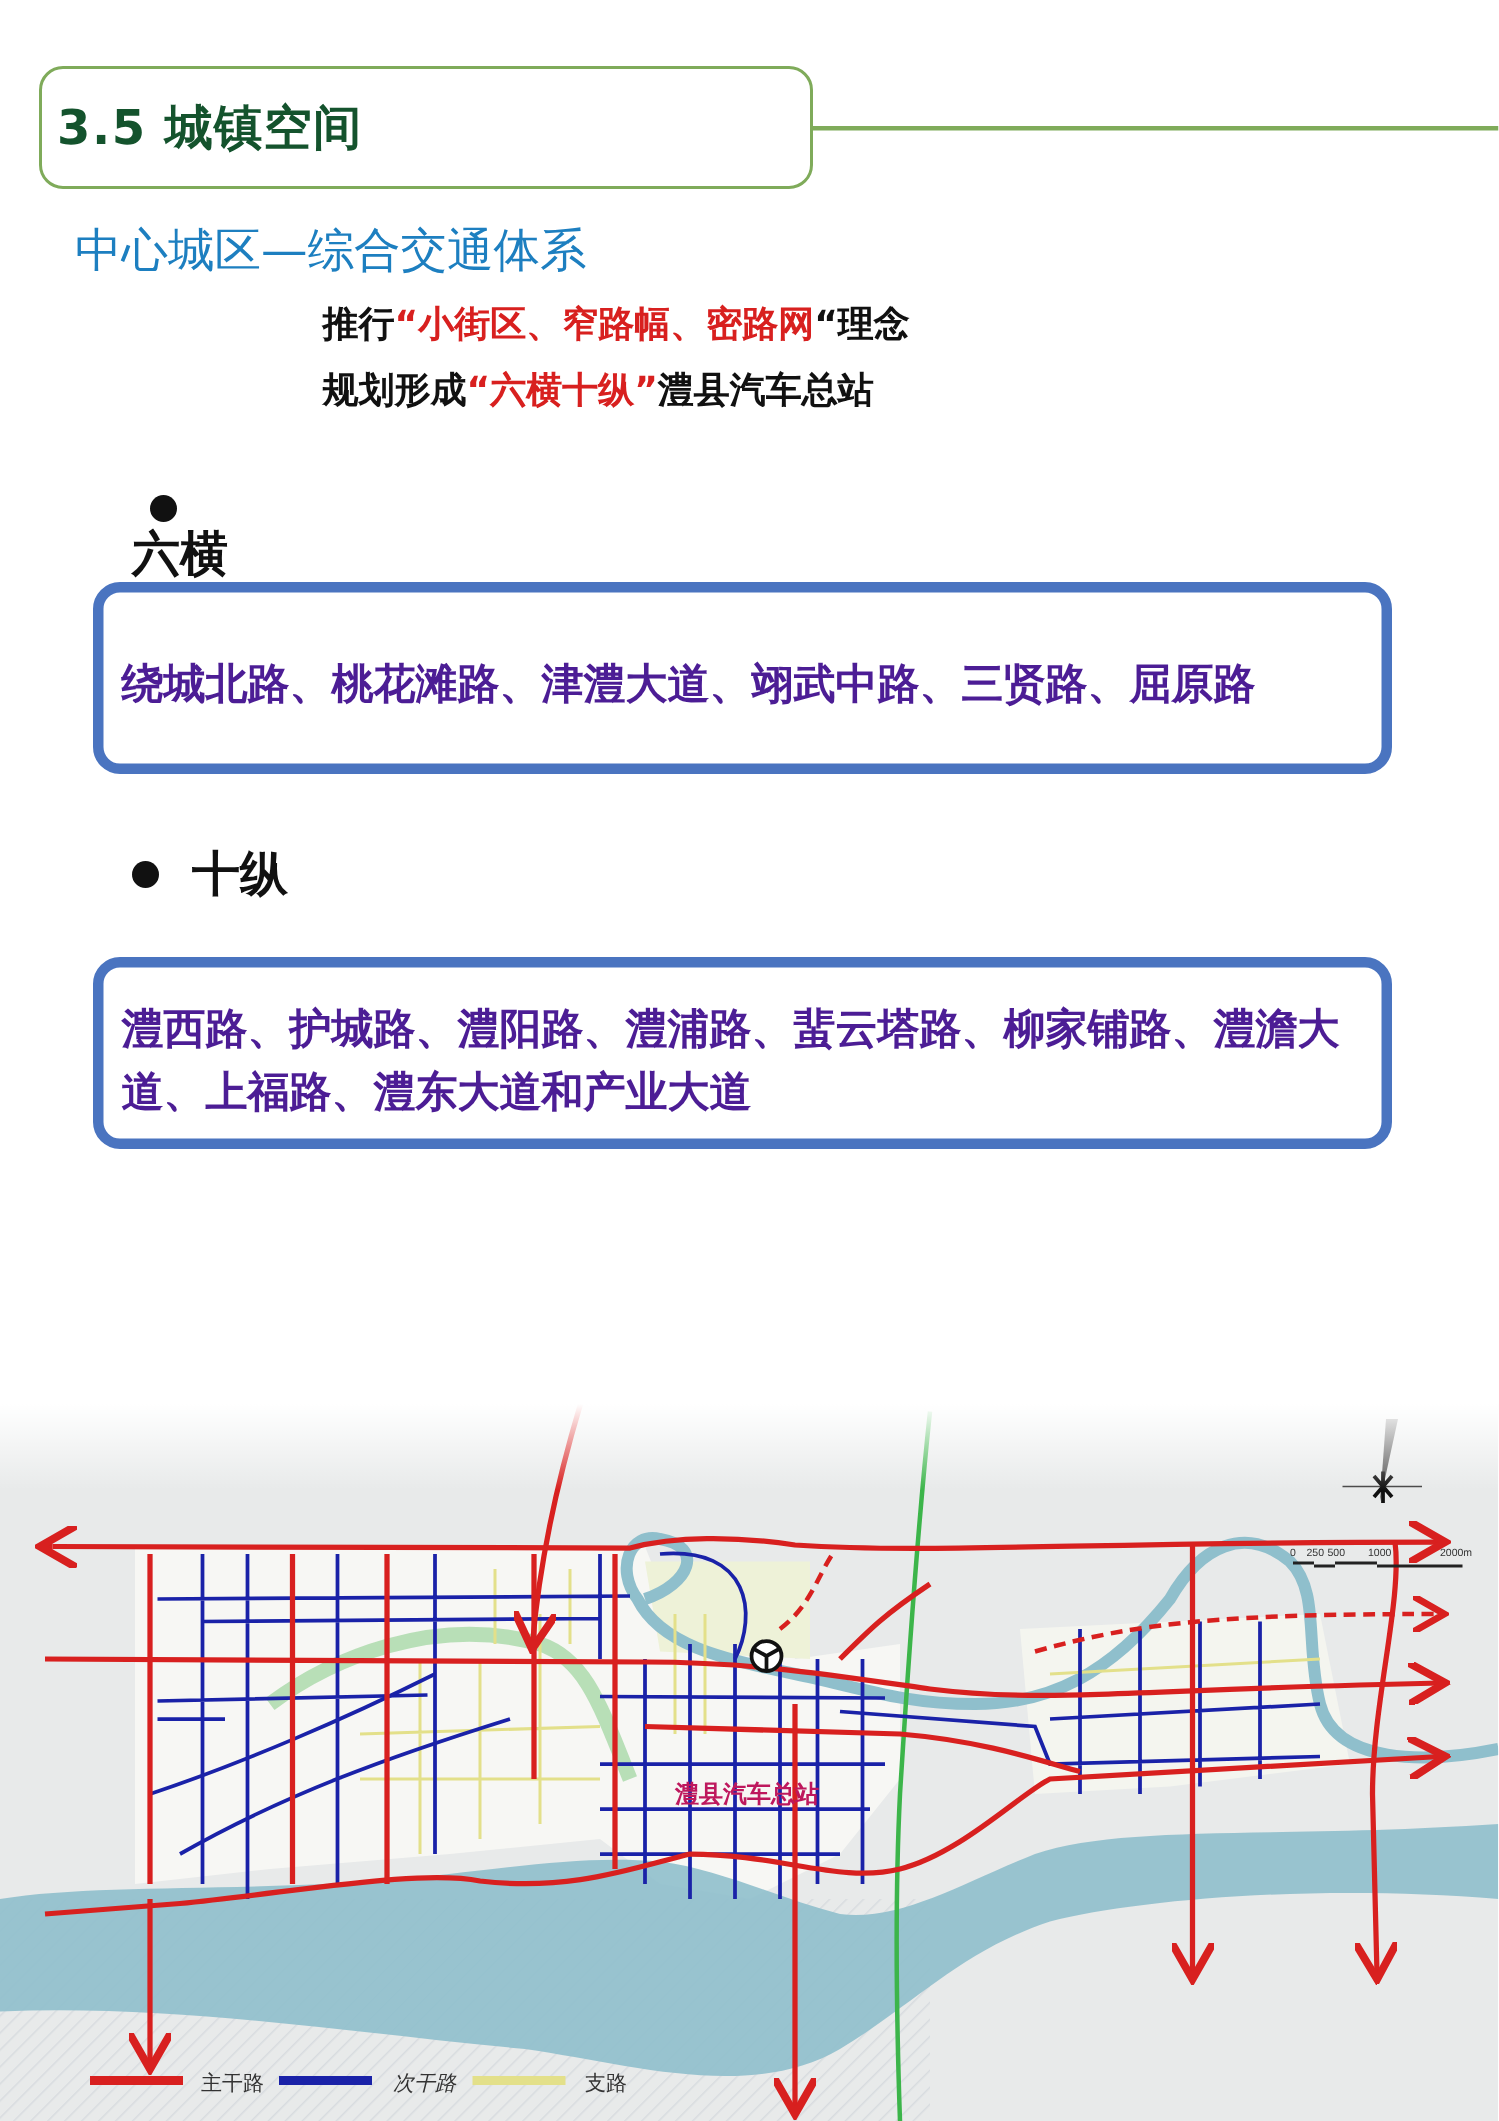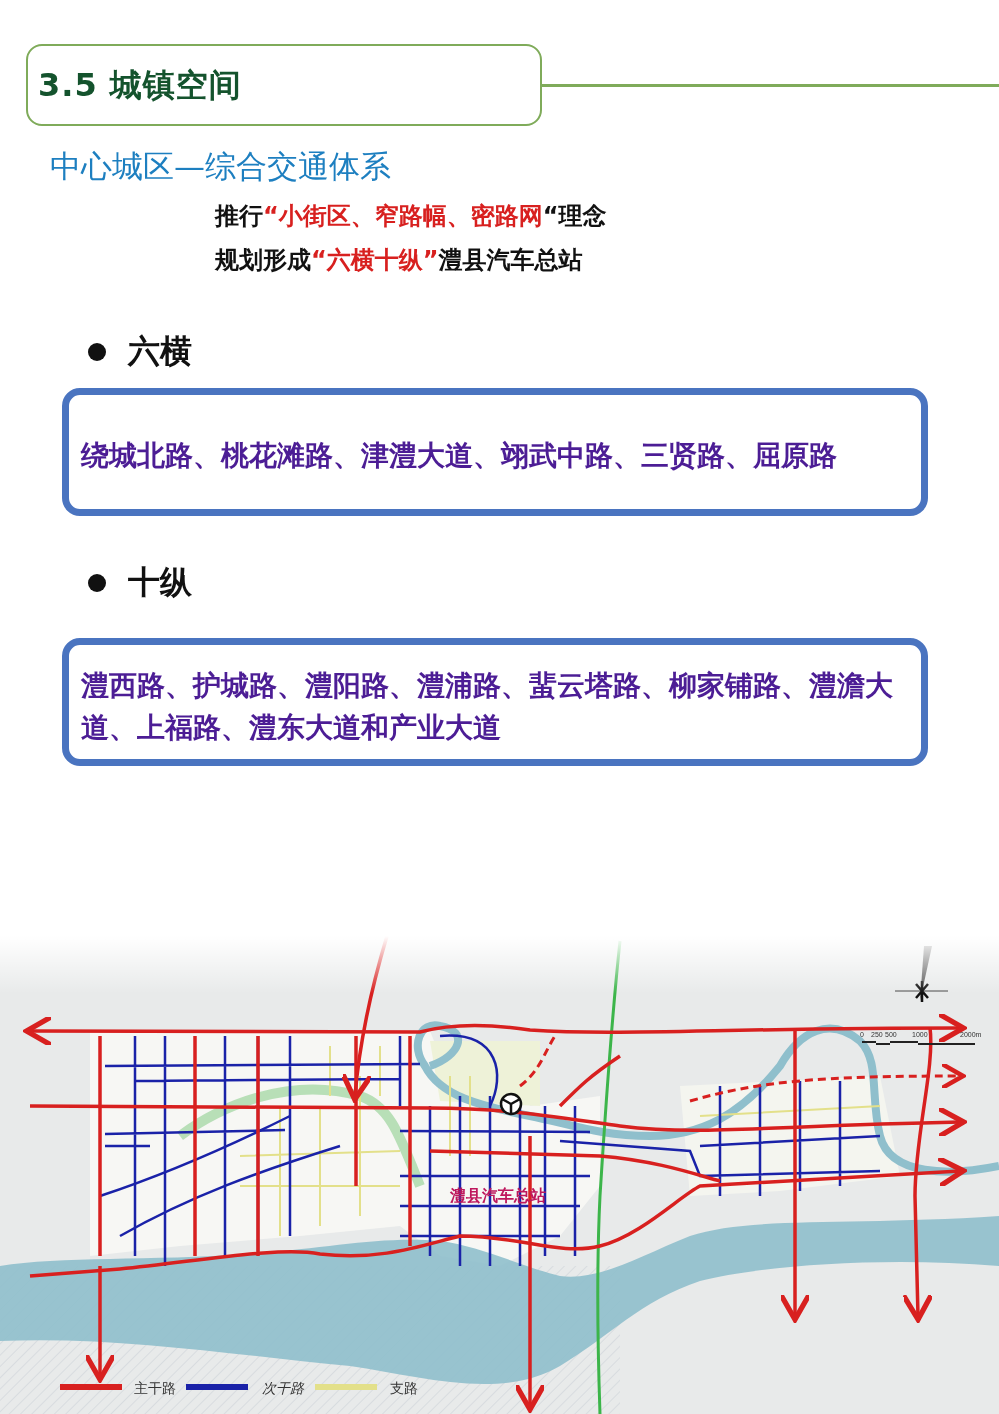--- a/index.html
+++ b/index.html
@@ -7,21 +7,21 @@
   .sec-box{position:absolute;left:26px;top:44px;width:516px;height:82px;border:2.5px solid #7fab5a;border-radius:16px;box-sizing:border-box;background:#fff;}
   .sec-title{position:absolute;left:10px;top:18px;font-size:32px;font-weight:bold;color:#14532d;letter-spacing:1px;}
   .sec-line{position:absolute;left:542px;top:84px;width:457px;height:3px;background:#7fab5a;}
   .subtitle{position:absolute;left:50px;top:146px;font-size:31px;font-weight:normal;color:#1d7fc0;}
   .lead{position:absolute;left:215px;font-size:24px;font-weight:bold;color:#111;white-space:nowrap;}
   .lead .red{color:#d8201f;}
   .lead1{top:200px;}
   .lead2{top:244px;}
   .bullet{position:absolute;left:88px;font-size:32px;font-weight:bold;color:#111;display:flex;align-items:center;}
   .bullet .dot{width:18px;height:18px;border-radius:50%;background:#111;margin-right:22px;}
-  .b1{top:330px;}
+  .b1{top:330px;flex-direction:column;}
   .b2{top:561px;}
   .card{position:absolute;left:62px;width:866px;border:7px solid #4a74c0;border-radius:18px;box-sizing:border-box;background:#fff;}
   .card1{top:388px;height:128px;}
   .card2{top:638px;height:128px;}
   .card-text{position:absolute;left:12px;right:24px;font-size:28px;font-weight:bold;color:#4c1d95;line-height:42px;letter-spacing:0px;}
   .card1 .card-text{top:40px;white-space:nowrap;}
   .card2 .card-text{top:20px;}
   .map{position:absolute;left:0;top:936px;width:999px;height:478px;overflow:hidden;}
   .legend{position:absolute;top:1380px;left:0;width:822px;height:24px;}
   .leg-line{position:absolute;top:4px;width:62px;height:6px;}

